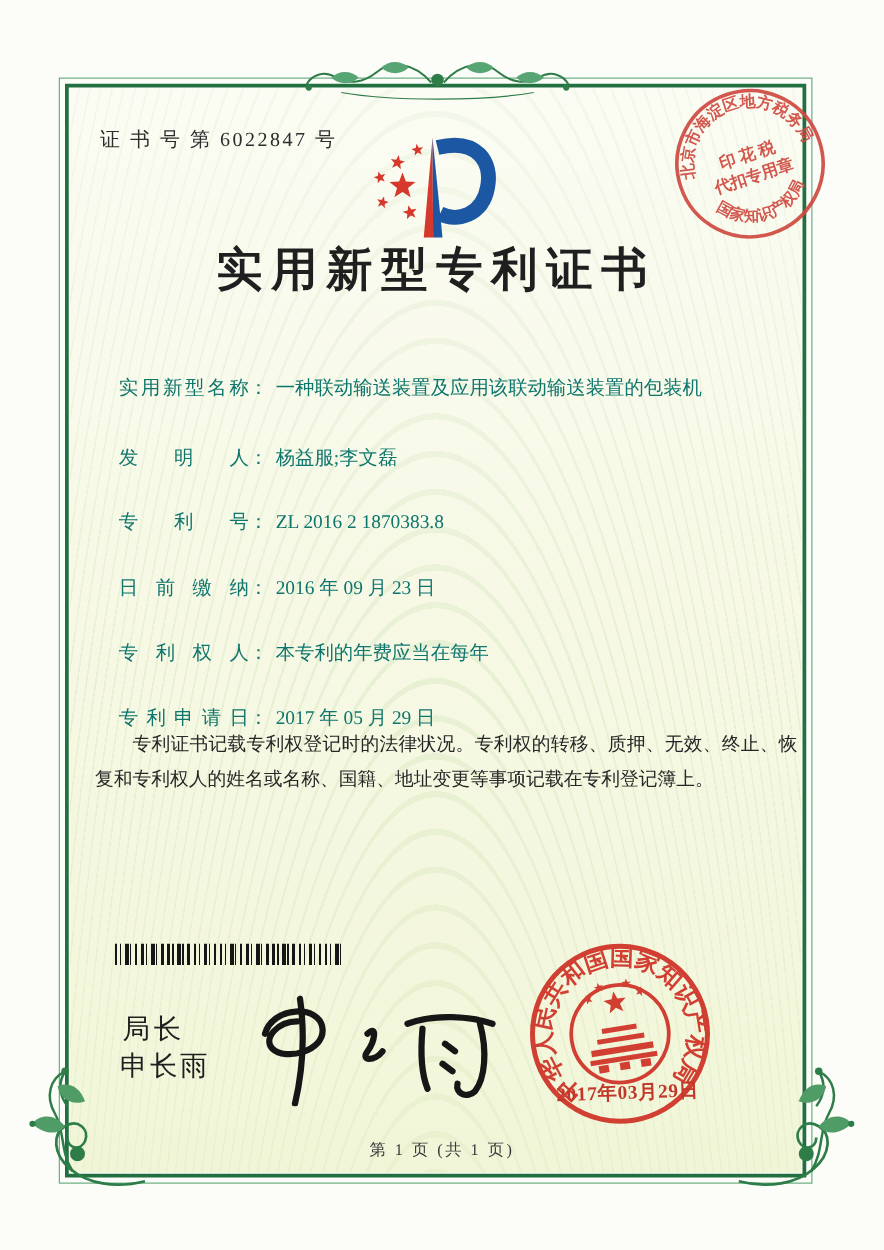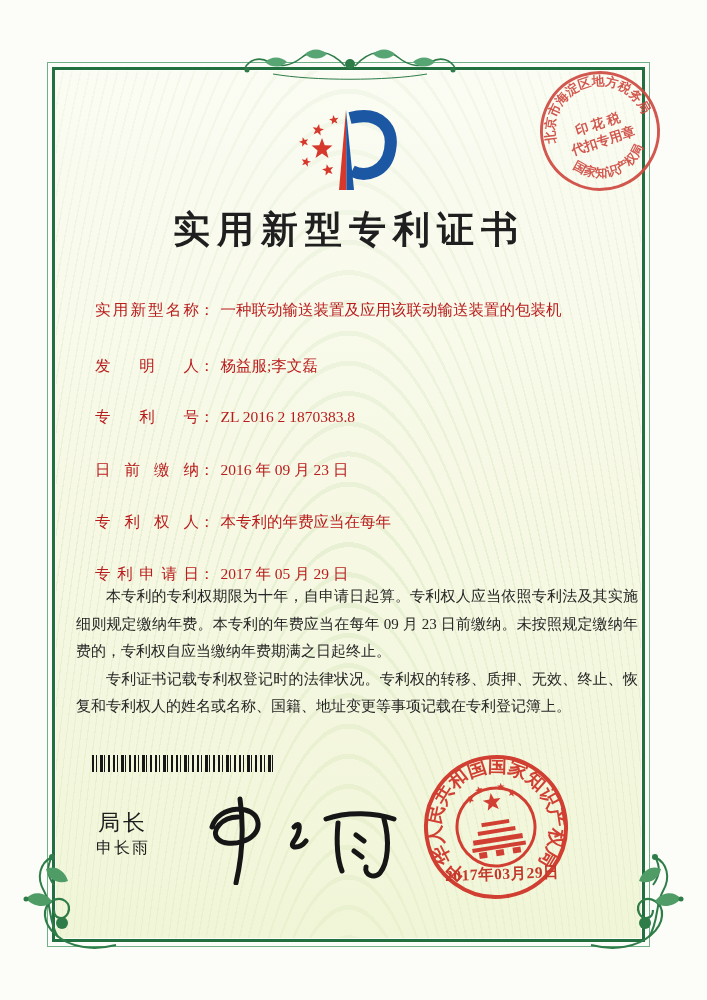--- a/index.html
+++ b/index.html
@@ -12,41 +12,41 @@
   .frame-inner { position:absolute; left:52px; top:67px; width:593px; height:875px;
                  border:3px solid #226f40; }
   .inner-bg { position:absolute; left:56px; top:71px; width:585px; height:867px;
               background-color:#f6f8e4;
               background-image:
                 linear-gradient(180deg, rgba(255,255,255,.55), rgba(246,249,222,.15) 55%, rgba(236,243,204,.5)),
                 repeating-radial-gradient(ellipse at 50% 170%, rgba(132,182,100,.14) 0 1px, transparent 1px 6px); }
 
   
   .cert-no { position:absolute; left:80px; top:102px; font-size:16px; letter-spacing:2px; color:#2c2c2c; }
-  .title { position:absolute; left:54px; top:205px; width:590px; text-align:center;
+  .title { position:absolute; left:54px; top:191px; width:590px; text-align:center;
            font-size:37px; font-weight:700; letter-spacing:7px; color:#1f1f1f; }
   .fields { position:absolute; left:95px; top:292px; width:540px; }
-  .field { position:absolute; left:0; font-size:15.5px; color:#b91c1c; white-space:nowrap; }
+  .field { position:absolute; left:0; font-size:15.5px; color:#0f766e; white-space:nowrap; }
   .f-label { display:inline-block; width:104px; text-align:justify; text-align-last:justify;
              vertical-align:top; }
   .f-colon { display:inline-block; margin-right:6px; }
   .body-text { position:absolute; left:76px; top:583px; width:562px; font-size:15px;
                line-height:27.5px; color:#262626; }
   .body-text p { text-indent:2em; text-align:justify; }
 
   .barcode { position:absolute; left:92px; top:755px; width:181px; height:17px;
              background:repeating-linear-gradient(90deg,
                #161616 0 2px, transparent 2px 4px,
                #161616 4px 5px, transparent 5px 8px,
                #161616 8px 11px, transparent 11px 12px,
                #161616 12px 13px, transparent 13px 16px,
                #161616 16px 18px, transparent 18px 21px); }
 
   .signer-title { position:absolute; left:98px; top:808px; font-size:22px; letter-spacing:3px; color:#1e1e1e; }
-  .signer-name  { position:absolute; left:96px; top:838px; font-size:16px; letter-spacing:2px; color:#1e1e1e; }
+  .signer-name  { position:absolute; left:96px; top:838px; font-size:22px; letter-spacing:2px; color:#1e1e1e; }
   .signature-svg { position:absolute; left:198px; top:793px; }
 
   .seal-wrap { position:absolute; left:411px; top:742px; width:170px; height:170px;
                transform:rotate(-9deg); opacity:.95; }
   .seal-date { position:absolute; left:434px; top:864px; width:136px; text-align:center;
                font-size:15.5px; font-weight:700; color:#c2382a; letter-spacing:.5px;
                transform:rotate(-2deg); }
 
   .stamp-wrap { position:absolute; left:527px; top:58px; width:146px; height:146px;
                 transform:rotate(-18deg); opacity:.92; }
@@ -112,20 +112,21 @@
     </g>
     <g fill="#4f9c67">
       <path d="M34,55 C26,45 14,45 8,53 C16,61 28,63 34,55 Z"></path>
       <path d="M50,35 C46,23 36,19 28,23 C30,33 40,39 50,35 Z"></path>
     </g>
     <circle cx="34" cy="11" r="3" fill="#2e7d49"></circle>
     <circle cx="8" cy="53" r="2.5" fill="#2e7d49"></circle>
     <circle cx="44" cy="77" r="6" fill="#2e7d49"></circle>
   </svg>
 
+  <div class="cert-no">证 书 号 第 6022847 号</div>
 
   <svg class="logo-svg" width="115" height="98" viewBox="0 0 115 98">
     <g fill="#d6382c">
       <use href="#star5" transform="translate(30,47) scale(1.1)"></use>
       <use href="#star5" transform="translate(12,40) scale(0.5) rotate(-15)"></use>
       <use href="#star5" transform="translate(26,28) scale(0.6) rotate(10)"></use>
       <use href="#star5" transform="translate(42,18) scale(0.5) rotate(-8)"></use>
       <use href="#star5" transform="translate(14,60) scale(0.5) rotate(14)"></use>
       <use href="#star5" transform="translate(36,68) scale(0.6) rotate(-12)"></use>
     </g>
@@ -169,21 +170,20 @@
     </div>
     <div class="field" style="top:220px">
       <span class="f-label">专利权人</span><span class="f-colon">：</span><span>本专利的年费应当在每年</span>
     </div>
     <div class="field" style="top:272px">
       <span class="f-label">专利申请日</span><span class="f-colon">：</span><span>2017 年 05 月 29 日</span>
     </div>
   </div>
 
   <div class="body-text">
-    <p>本专利的专利权期限为十年，自申请日起算。专利权人应当依照专利法及其实施细则规定缴纳年费。本专利的年费应当在每年 09 月 23 日前缴纳。未按照规定缴纳年费的，专利权自应当缴纳年费期满之日起终止。</p>
     <p>专利证书记载专利权登记时的法律状况。专利权的转移、质押、无效、终止、恢复和专利权人的姓名或名称、国籍、地址变更等事项记载在专利登记簿上。</p>
   </div>
 
   <div class="barcode"></div>
 
   <div class="signer-title">局长</div>
   <div class="signer-name">申长雨</div>
   <svg class="signature-svg" width="210" height="92" viewBox="0 0 210 92">
     <g fill="none" stroke="#161616" stroke-width="5" stroke-linecap="round">
       <path d="M14,34 C20,12 58,10 60,30 C62,48 30,56 20,46 C12,38 24,24 40,24"></path>
@@ -218,14 +218,15 @@
         <rect x="60" y="95" width="50" height="5"></rect>
         <rect x="58" y="103" width="54" height="4"></rect>
         <rect x="64" y="108" width="8" height="6"></rect>
         <rect x="81" y="108" width="8" height="6"></rect>
         <rect x="98" y="108" width="8" height="6"></rect>
       </g>
     </svg>
   </div>
   <div class="seal-date">2017年03月29日</div>
 
+  <div class="footer">第 1 页 (共 1 页)</div>
 
 </div>
 
 </body></html>

